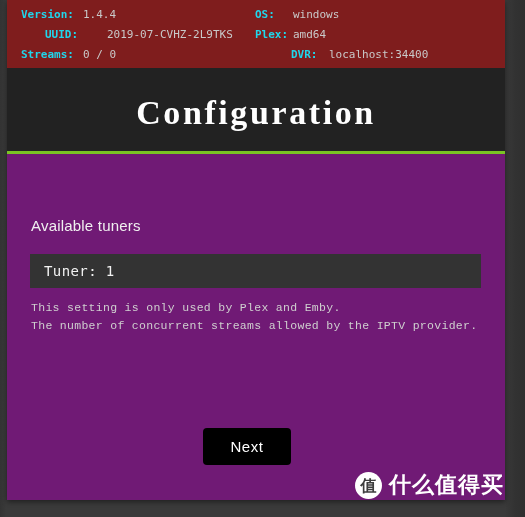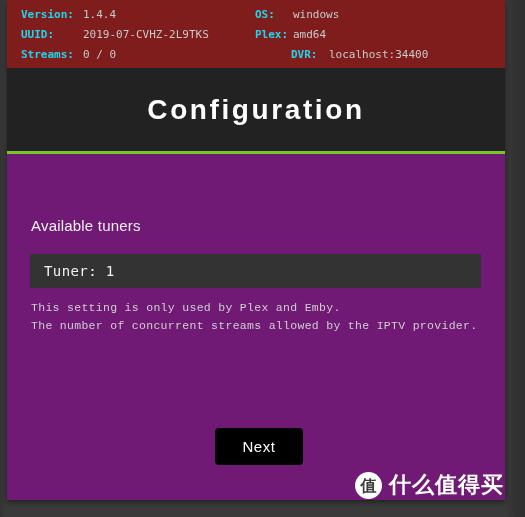--- a/index.html
+++ b/index.html
@@ -65,45 +65,45 @@
   .info-label {
     color: #1fd6ec;
     font-weight: bold;
     display: inline-block;
   }
   .info-value {
     color: #c9c9c9;
     display: inline-block;
   }
   .lw-version { width: 62px; }
-  .lw-uuid    { width: 62px; }
+  .lw-uuid    { width: 62px; margin-left: 24px; }
   .lw-streams { width: 62px; }
   .lw-os      { width: 38px; }
   .lw-arch    { width: 38px; }
   .lw-dvr     { width: 38px; padding-left: 36px; }
 
   
   #title-band {
     position: absolute;
     left: 0; top: 68px;
     width: 498px;
     height: 83px;
     background: #222222;
   }
   #page-title {
     position: absolute;
     left: 0;
     top: 26px;
     width: 498px;
     text-align: center;
     color: #ffffff;
-    font-size: 28px;
+    font-size: 34px;
     font-weight: bold;
     letter-spacing: 2.6px;
-    font-family: Liberation Sans, sans-serif;
+    font-family: Liberation Serif, serif;
   }
   #accent-rule {
     position: absolute;
     left: 0;
     top: 151px;
     width: 498px;
     height: 3px;
     background: #7ac424;
   }
 
@@ -152,21 +152,21 @@
     font-size: 11.5px;
     font-family: "Liberation Mono", "DejaVu Sans Mono", monospace;
     letter-spacing: 0.3px;
     white-space: nowrap;
   }
   .helper-line.l0 { top: 147px; }
   .helper-line.l1 { top: 165px; }
 
   #next-button {
     position: absolute;
-    left: 208px;
+    left: 196px;
     top: 274px;
     width: 88px;
     height: 37px;
     background: #000000;
     border: none;
     border-radius: 4px;
     color: #ffffff;
     font-size: 15px;
     font-family: "Liberation Sans", sans-serif;
     letter-spacing: 0.6px;

